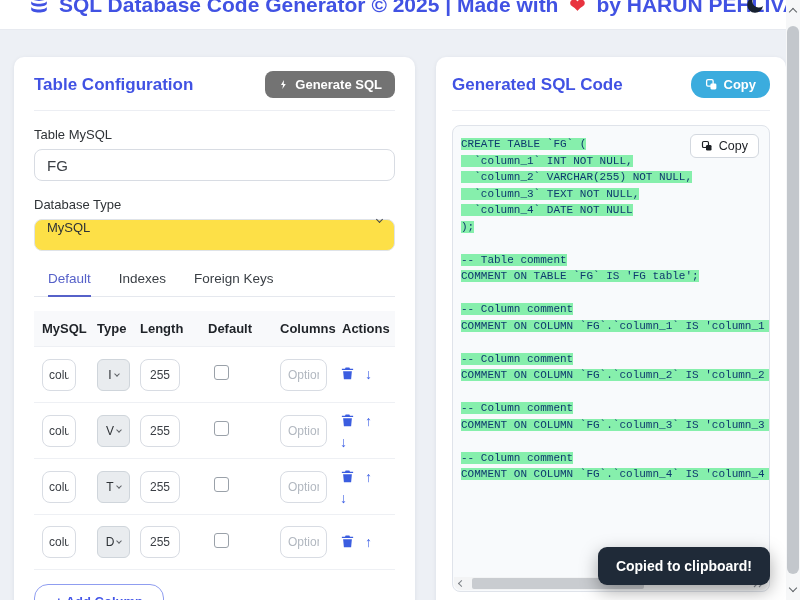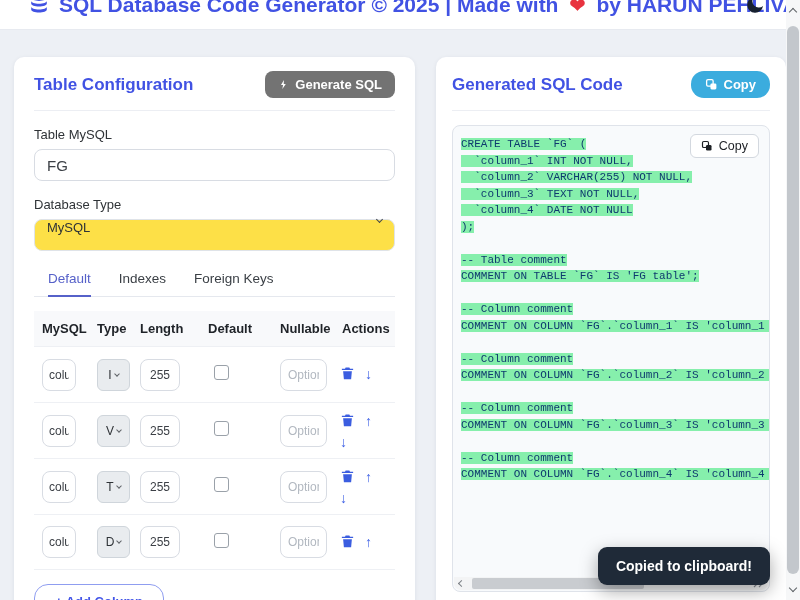--- a/index.html
+++ b/index.html
@@ -140,21 +140,21 @@
       <div class="tab">Indexes</div>
       <div class="tab">Foreign Keys</div>
     </div>
 
   <div class="cols-table">
     <div class="thead">
         <span>MySQL</span>
         <span>Type</span>
         <span>Length</span>
         <span>Default</span>
-        <span>Nullable</span>
+        <span>Columns</span>
         <span>Actions</span>
       </div>
     <div>
         <div class="trow">
           <div class="cell"><input class="mini-input name-in" value="column_1" style=""></div>
           <div class="cell">
             <div class="type-select">
               <span>I</span>
               <span class="chev down"></span>
             </div>

